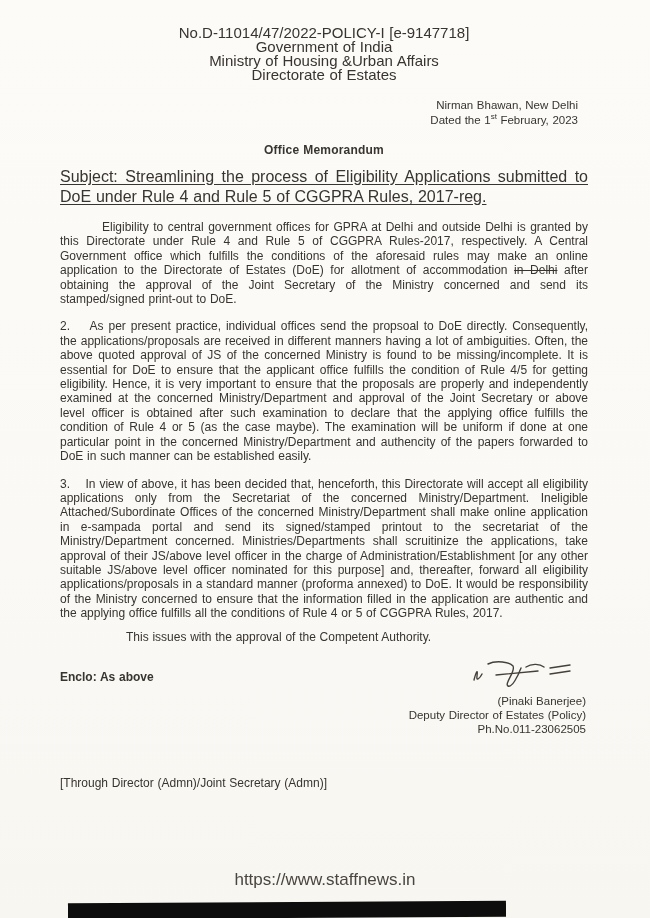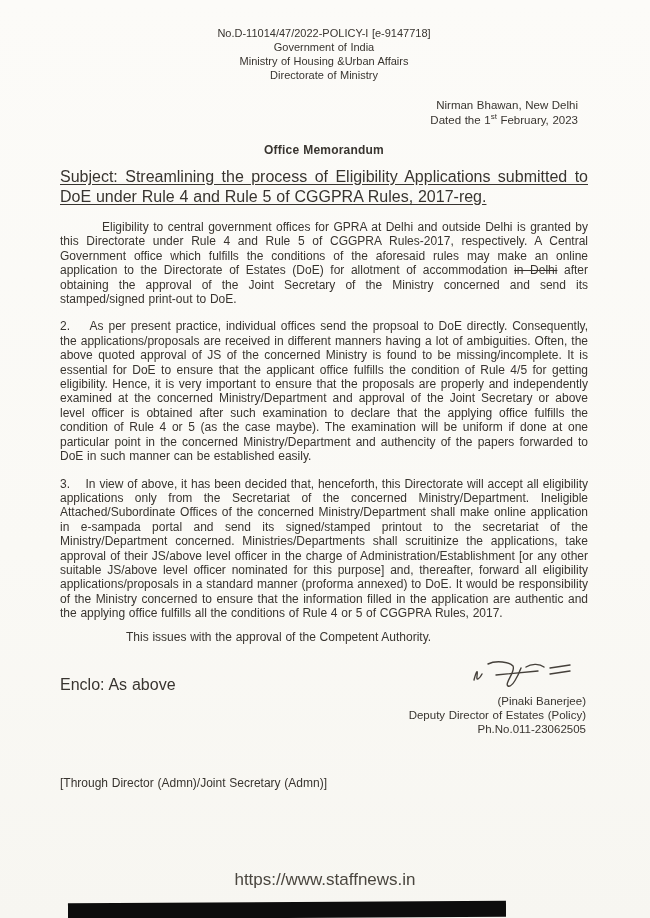--- a/index.html
+++ b/index.html
@@ -7,50 +7,50 @@
     position:relative;
     width:650px;height:918px;
     margin:0 auto;
     background:linear-gradient(180deg,#fcfbf8 0%,#faf9f5 60%,#f7f6f1 100%);
     box-sizing:border-box;
     padding:26px 62px 0 60px;
     font-family:"Liberation Sans", sans-serif;
     color:#38342f;
     overflow:hidden;
   }
-  .hdr{text-align:center;font-size:11px;line-height:14px;}
+  .hdr{text-align:center;font-size:15px;line-height:14px;}
   .hdr div{margin:0;}
   .place-date{text-align:right;margin-top:16px;font-size:11.5px;line-height:14.5px;padding-right:10px;}
   sup{font-size:8px;vertical-align:super;line-height:0;}
   .memo-title{text-align:center;font-weight:bold;font-size:12px;margin-top:16px;letter-spacing:.2px;}
   .subject{margin-top:10px;font-size:16px;line-height:20px;text-align:justify;}
   .subject .u{text-decoration:underline;text-underline-offset:2px;}
   .para{margin:13px 0 0 0;font-size:12px;line-height:14.4px;text-align:justify;}
   .indent{text-indent:42px;}
   .strike{text-decoration:line-through;}
   .approval{margin-top:9px;text-align:left;padding-left:66px;}
   .sig-row{display:flex;justify-content:space-between;margin-top:14px;}
-  .enclo{font-size:16px;margin-top:18px;}
+  .enclo{font-size:12px;margin-top:12px;font-weight:bold;}
   .sig-block{text-align:right;font-size:11.5px;line-height:14px;padding-right:2px;}
   .sig-scribble{display:block;margin:0 0 2px auto;}
   .to-block{margin-top:40px;font-size:12px;line-height:15px;}
   .footer-url{position:absolute;left:0;right:0;bottom:28px;text-align:center;font-size:17px;color:#4a463f;}
   .scan-bar{position:absolute;left:68px;bottom:0;width:438px;height:16px;background:#0d0d0d;transform:rotate(-0.3deg);}
   p,div{word-spacing:.4px;}
 </style>
 </head>
 <body>
 
 <div class="page">
 
   <div class="hdr">
     <div>No.D-11014/47/2022-POLICY-I [e-9147718]</div>
     <div>Government of India</div>
     <div>Ministry of Housing &amp;Urban Affairs</div>
-    <div>Directorate of Ministry</div>
+    <div>Directorate of Estates</div>
   </div>
 
   <div class="place-date">
     <div>Nirman Bhawan, New Delhi</div>
     <div><span>Dated the 1</span><sup>st</sup><span> February, 2023</span></div>
   </div>
 
   <div class="memo-title">Office Memorandum</div>
 
   <div class="subject">

